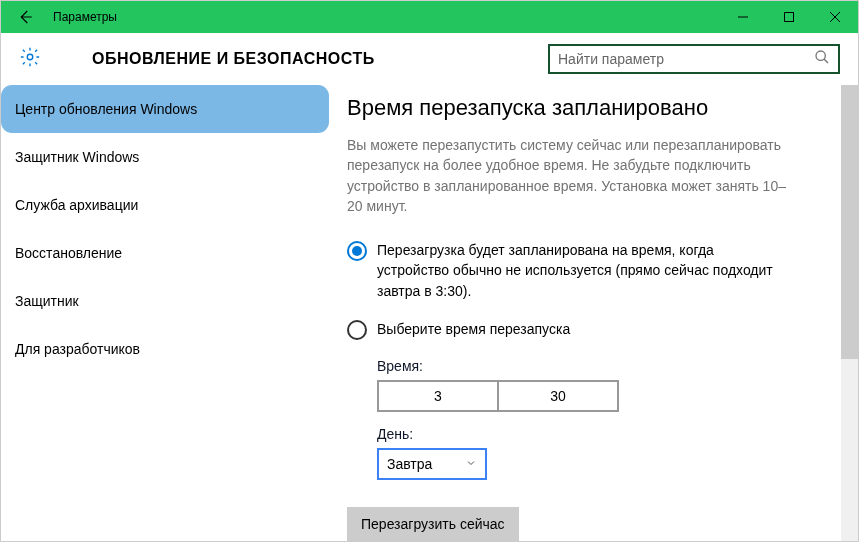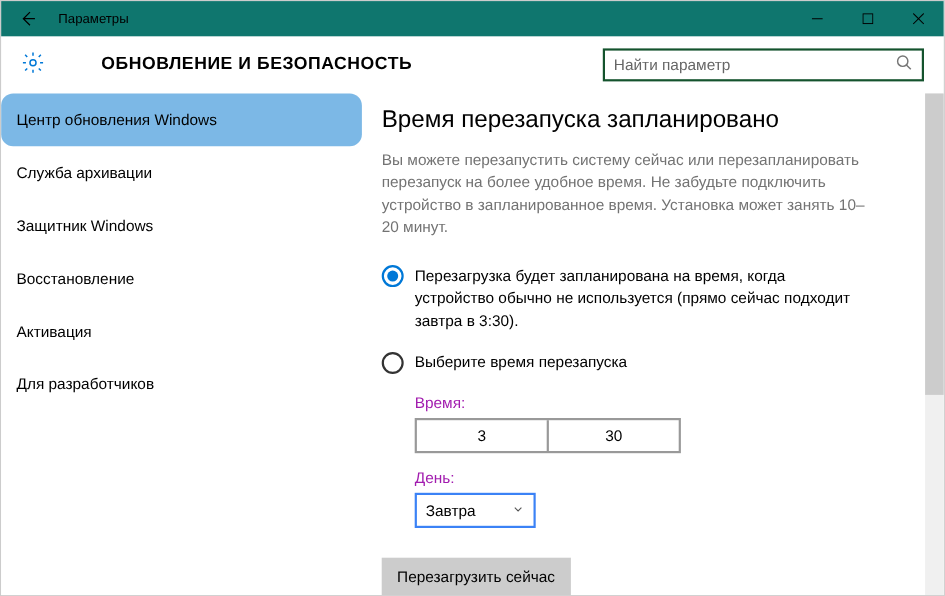--- a/index.html
+++ b/index.html
@@ -1,18 +1,18 @@
 <!DOCTYPE html>
 <html><head>
 <meta charset="utf-8">
 <style>
   * { box-sizing: border-box; margin: 0; padding: 0; font-family: "Segoe UI", Tahoma, sans-serif; }
   body { width: 859px; height: 542px; background: #fff; overflow: hidden; position: relative; border: 1px solid #ccc; }
 
-  .titlebar { height: 32px; display: flex; align-items: center; background: #0f766e; }
+  .titlebar { height: 32px; display: flex; align-items: center; background: #22c55e; }
   .back-btn { width: 48px; height: 32px; display: flex; align-items: center; justify-content: center; }
   .title-text { font-size: 12px; color: #000; padding-left: 4px; }
   .win-controls { margin-left: auto; display: flex; }
   .win-btn { width: 46px; height: 32px; display: flex; align-items: center; justify-content: center; }
 
   .header { height: 52px; display: flex; align-items: center; padding: 0 18px; gap: 39px; }
   .gear { margin-right: 12px; color: #0078d7; }
   .header-title { font-size: 16px; font-weight: 600; letter-spacing: 0.5px; }
   .search-wrap { margin-left: auto; width: 292px; height: 30px; border: 2px solid #14532d; display: flex; align-items: center; padding: 0 8px; }
   .search-input { flex: 1; border: none; outline: none; font-size: 14px; color: #666; background: transparent; }
@@ -28,21 +28,21 @@
   .page-title { font-size: 22px; font-weight: 400; margin-bottom: 14px; color: #000; }
   .desc { font-size: 14px; line-height: 1.45; color: #737373; margin-bottom: 24px; max-width: 440px; }
 
   .radio-row { display: flex; align-items: flex-start; margin-bottom: 18px; max-width: 440px;}
   .radio { width: 20px; height: 20px; border-radius: 50%; border: 2px solid #333; margin-right: 10px; flex-shrink: 0; position: relative; margin-top: 1px; }
   .radio.selected { border-color: #0078d7; }
   .radio.selected::after { content: ""; position: absolute; width: 10px; height: 10px; border-radius: 50%; background: #0078d7; top: 3px; left: 3px; }
   .radio-label { font-size: 14px; line-height: 1.45; color: #000; }
 
   .indent { margin-left: 30px; }
-  .field-label { font-size: 14px; margin-bottom: 6px; color: #a21caf; }
+  .field-label { font-size: 14px; margin-bottom: 6px; color: #0f172a; }
   .time-group { display: flex; border: 2px solid #999; width: 242px; height: 32px; margin-bottom: 14px; }
   .time-cell { flex: 1; display: flex; align-items: center; justify-content: center; font-size: 14px;}
   .time-cell:first-child { border-right: 2px solid #999; }
   .day-select { width: 110px; height: 32px; border: 2px solid #3b82f6; display: flex; align-items: center; padding: 0 8px; justify-content: space-between; font-size: 14px; }
   .chev { color: #555; }
 
   .restart-btn { position: absolute; bottom: 0; left: 18px; height: 34px; padding: 0 14px; background: #ccc; border: none; font-size: 14px; display: flex; align-items: center; cursor: pointer; margin-top: 44px; }
 
   .scrollbar { position:absolute; right:0; top:84px; bottom:0; width:17px; background:#f0f0f0; }
   .thumb { position:absolute; left:0; right:0; top:0; height:60%; background:#ccc; }
@@ -95,30 +95,30 @@
     </span>
   </div>
 </div>
 
 <div class="body">
   <div class="sidebar">
     <div class="sidebar-item selected">
         <span>Центр обновления Windows</span>
       </div>
     <div class="sidebar-item">
-        <span>Служба архивации</span>
+        <span>Защитник Windows</span>
       </div>
     <div class="sidebar-item">
-        <span>Защитник Windows</span>
+        <span>Служба архивации</span>
       </div>
     <div class="sidebar-item">
         <span>Восстановление</span>
       </div>
     <div class="sidebar-item">
-        <span>Активация</span>
+        <span>Защитник</span>
       </div>
     <div class="sidebar-item">
         <span>Для разработчиков</span>
       </div>
   </div>
 
   <div class="content">
     <div class="page-title">Время перезапуска запланировано</div>
     <div class="desc">Вы можете перезапустить систему сейчас или перезапланировать перезапуск на более удобное время. Не забудьте подключить устройство в запланированное время. Установка может занять 10–20 минут.</div>
 

